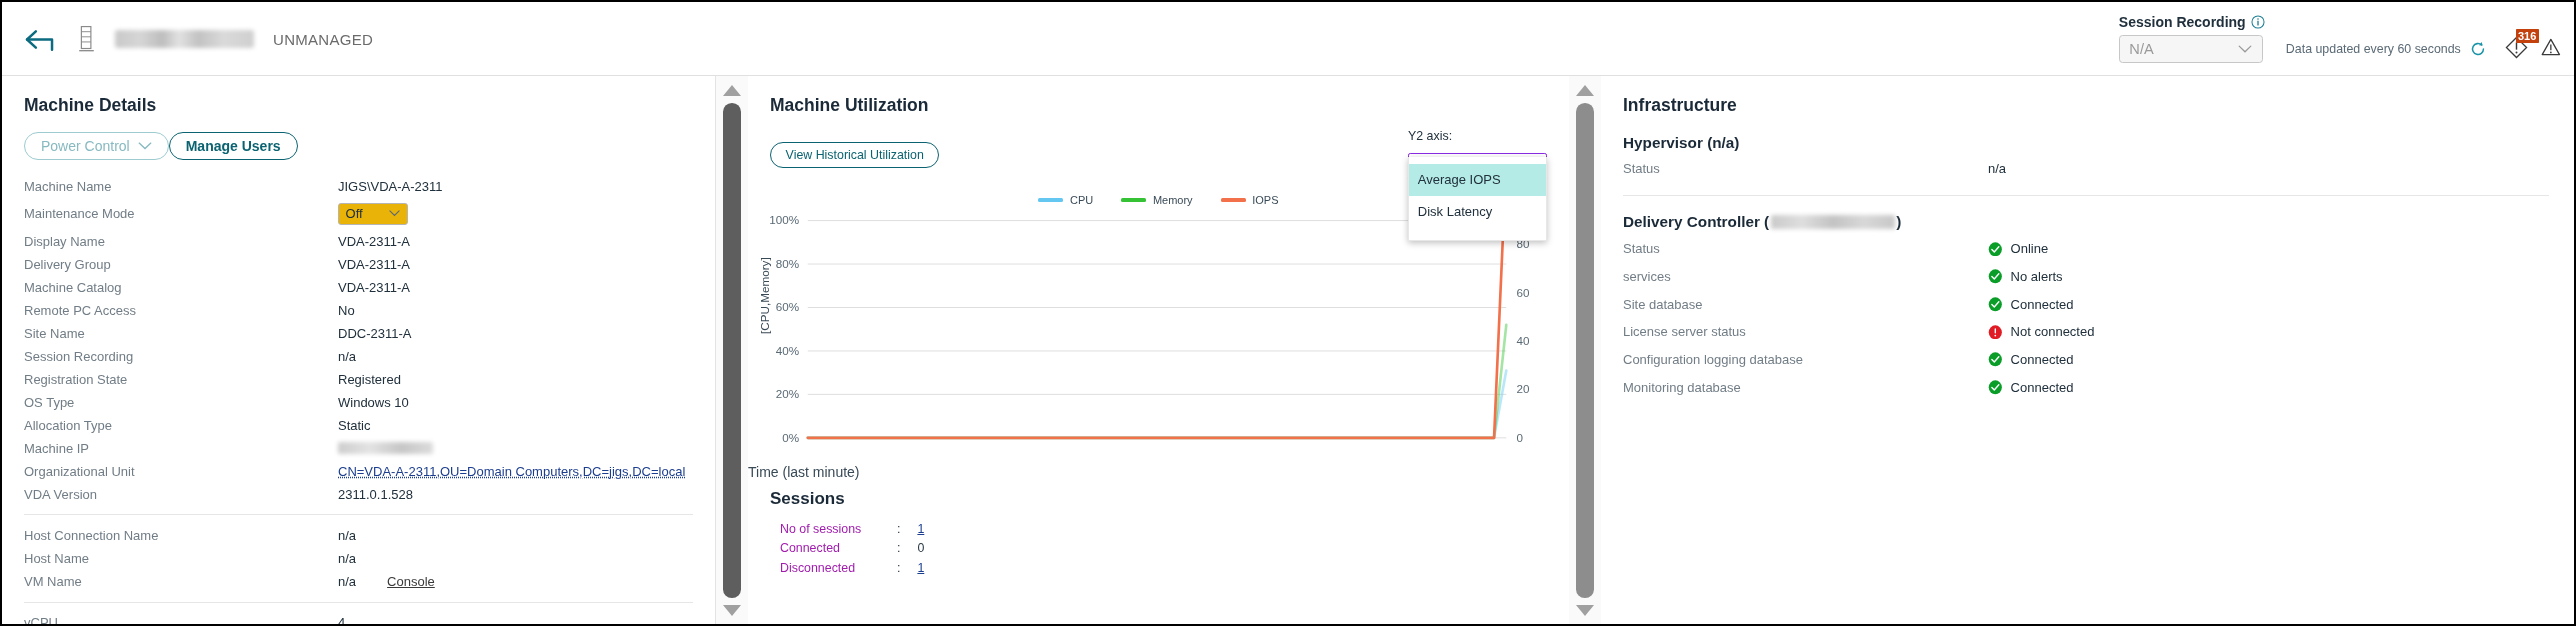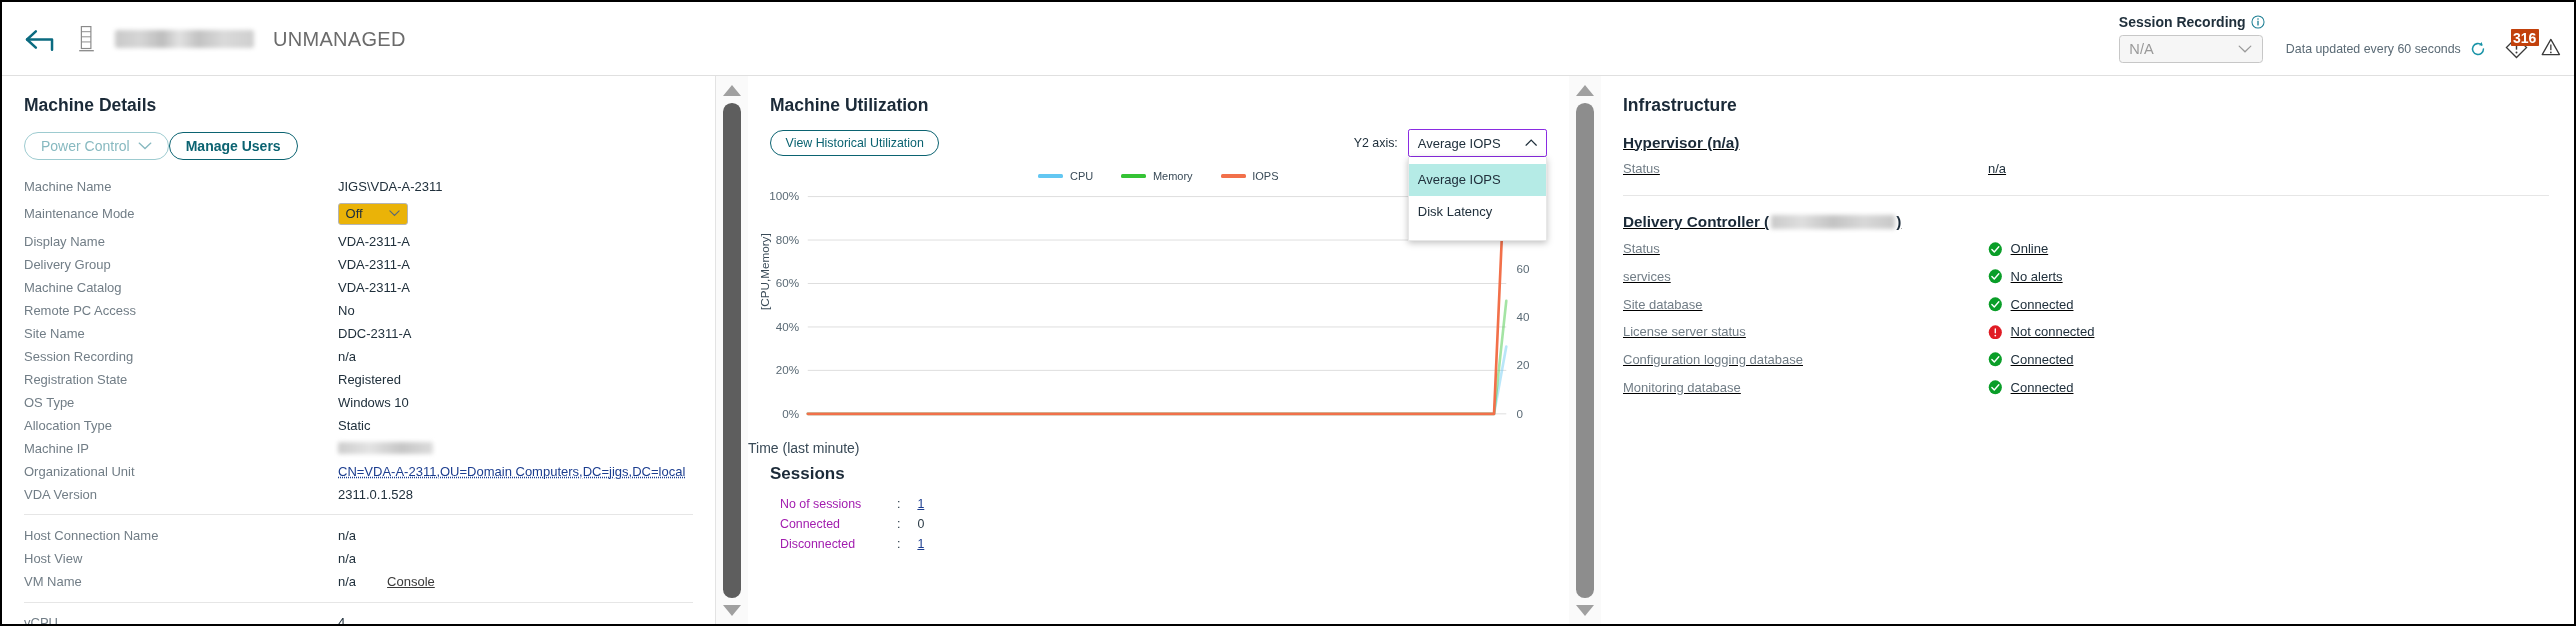--- a/index.html
+++ b/index.html
@@ -31,21 +31,21 @@
   }
   .back-arrow { width: 34px; height: 25px; cursor: pointer; display:block; }
   .server-icon { width: 19px; height: 28px; display:block; }
   .machine-name-blur {
     width: 139px; height: 17.5px;
     background: linear-gradient(90deg,#c9c9c9 0%,#d6d6d6 18%,#bdbdbd 34%,#e2e2e2 46%,#c2c2c2 60%,#dadada 78%,#cfcfcf 100%);
     filter: blur(2.2px);
     border-radius: 2.2px;
   }
   .unmanaged {
-    font-size: 20px; color: #6b6b6b; letter-spacing: 0.3px;
+    font-size: 15px; color: #6b6b6b; letter-spacing: 0.3px;
   }
   .hdr-right {
     position: absolute;
     right: 13px; top: 0; height: 74px;
     display: flex; align-items: flex-end; gap: 0;
   }
   .sess-rec-block {
     display: flex; flex-direction: column; gap: 4.4px;
     padding-bottom: 13px; margin-right: 20.4px;
   }
@@ -67,21 +67,21 @@
     display: flex; align-items: center; gap: 9.5px;
     padding-bottom: 19px;
   }
   .updated-text { font-size: 12.4px; color: #5a6a75; white-space: nowrap; }
   .refresh-icon { width: 16px; height: 16px; display:block; cursor:pointer; }
   .alert-group { display:flex; align-items:center; gap: 13px; padding-bottom: 17.5px; margin-left: 19px; }
   .diamond-wrap { position: relative; width: 23px; height: 23px; cursor:pointer; }
   .badge {
     position: absolute; right: -10.2px; top: -6.6px;
     background: #c2410c; color: #fff;
-    font-size: 14px; font-weight: bold;
+    font-size: 11px; font-weight: bold;
     padding: 0.7px 2.2px; border-radius: 0.7px; line-height: 1.15;
   }
   .tri-icon { width: 19.7px; height: 18px; display:block; cursor:pointer; }
 
   
   .body-row {
     position: relative;
     height: 549px;
     background: #ebebeb;
     display: flex;
@@ -160,21 +160,21 @@
   
   .util-top {
     display: flex; align-items: center; justify-content: space-between;
     padding: 13px 22px 0 22px;
   }
   .btn-hist {
     height: 26px; border: 1.5px solid #0b6371; color: #0b6371;
     border-radius: 13px; display: flex; align-items: center; padding: 0 14.6px;
     font-size: 12.4px; cursor: pointer; white-space: nowrap;
   }
-  .y2-wrap { display: flex; align-items: center; gap: 10.2px; position: relative; }
+  .y2-wrap { display: flex; gap: 10.2px; position: relative; flex-direction: column; }
   .y2-label { font-size: 12.4px; color: #20303c; white-space: nowrap; }
   .y2-select {
     width: 139px; height: 28px;
     border: 1.5px solid #8a2be2; border-radius: 2.2px; background: #fff;
     display: flex; align-items: center; justify-content: space-between;
     padding: 0 8.8px; font-size: 13px; color: #20303c; cursor: pointer;
   }
   .caret-up { width: 12.4px; height: 7.3px; }
   .y2-menu {
     position: absolute; top: 28.4px; right: 0;
@@ -218,21 +218,21 @@
     padding: 4.4px 0 0 22px;
   }
   .sess-list { padding: 10.2px 0 0 32px; }
   .sess-row { display: flex; align-items: center; height: 19.7px; font-size: 12.4px; }
   .sess-k { width: 117px; color: #a21caf; }
   .sess-c { width: 20.4px; color: #2a3a46; }
   .sess-v { color: #1b3d8f; text-decoration: underline; cursor: pointer; }
   .sess-v.plain { color: #2a3a46; text-decoration: none; cursor: default; }
 
   
-  .infra-body { padding: 0 0 0 22px; text-decoration: underline; }
+  .infra-body { padding: 0 0 0 22px; }
   .infra-sub {
     font-size: 15.3px; font-weight: bold; color: #1b2a38;
     padding: 17.5px 0 0 0; display: flex; align-items: center;
   }
   .dc-blur {
     display: inline-block; width: 124px; height: 14px; margin: 0 1.5px;
     background: linear-gradient(90deg,#cacaca,#dedede,#c3c3c3,#d8d8d8,#c8c8c8);
     filter: blur(2.2px); border-radius: 1.5px;
   }
   .infra-row {
@@ -393,21 +393,21 @@
           <span class="v">2311.0.1.528</span>
         </div>
 
         <div class="kv-divider"></div>
 
         <div class="kv">
           <span class="k">Host Connection Name</span>
           <span class="v">n/a</span>
         </div>
         <div class="kv">
-          <span class="k">Host View</span>
+          <span class="k">Host Name</span>
           <span class="v">n/a</span>
         </div>
         <div class="kv">
           <span class="k">VM Name</span>
           <span class="v">n/a</span>
           <span class="console-link">Console</span>
         </div>
 
         <div class="kv-divider"></div>
 

